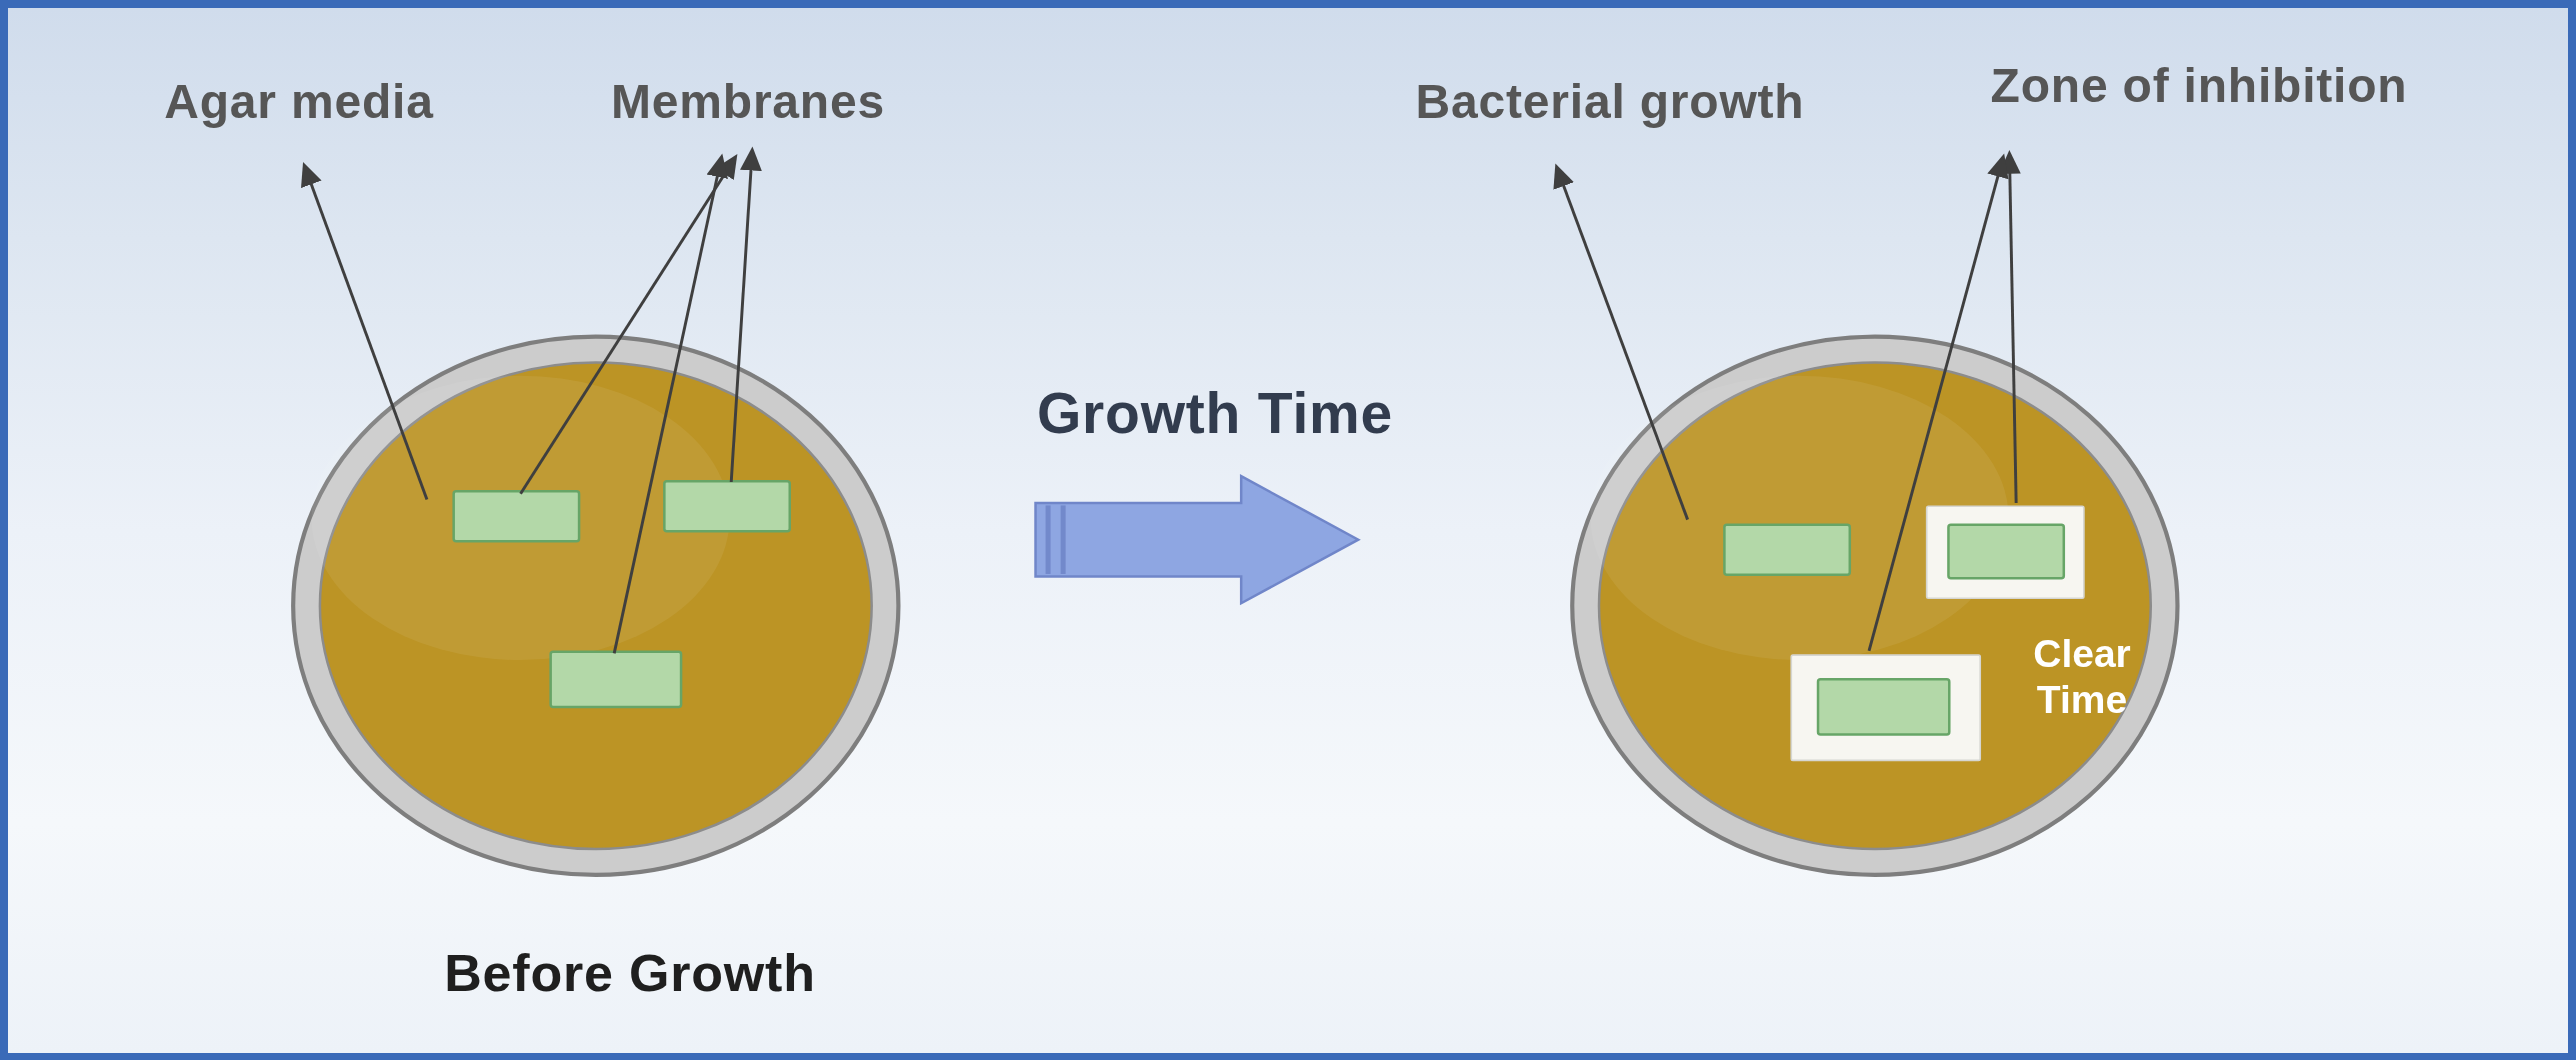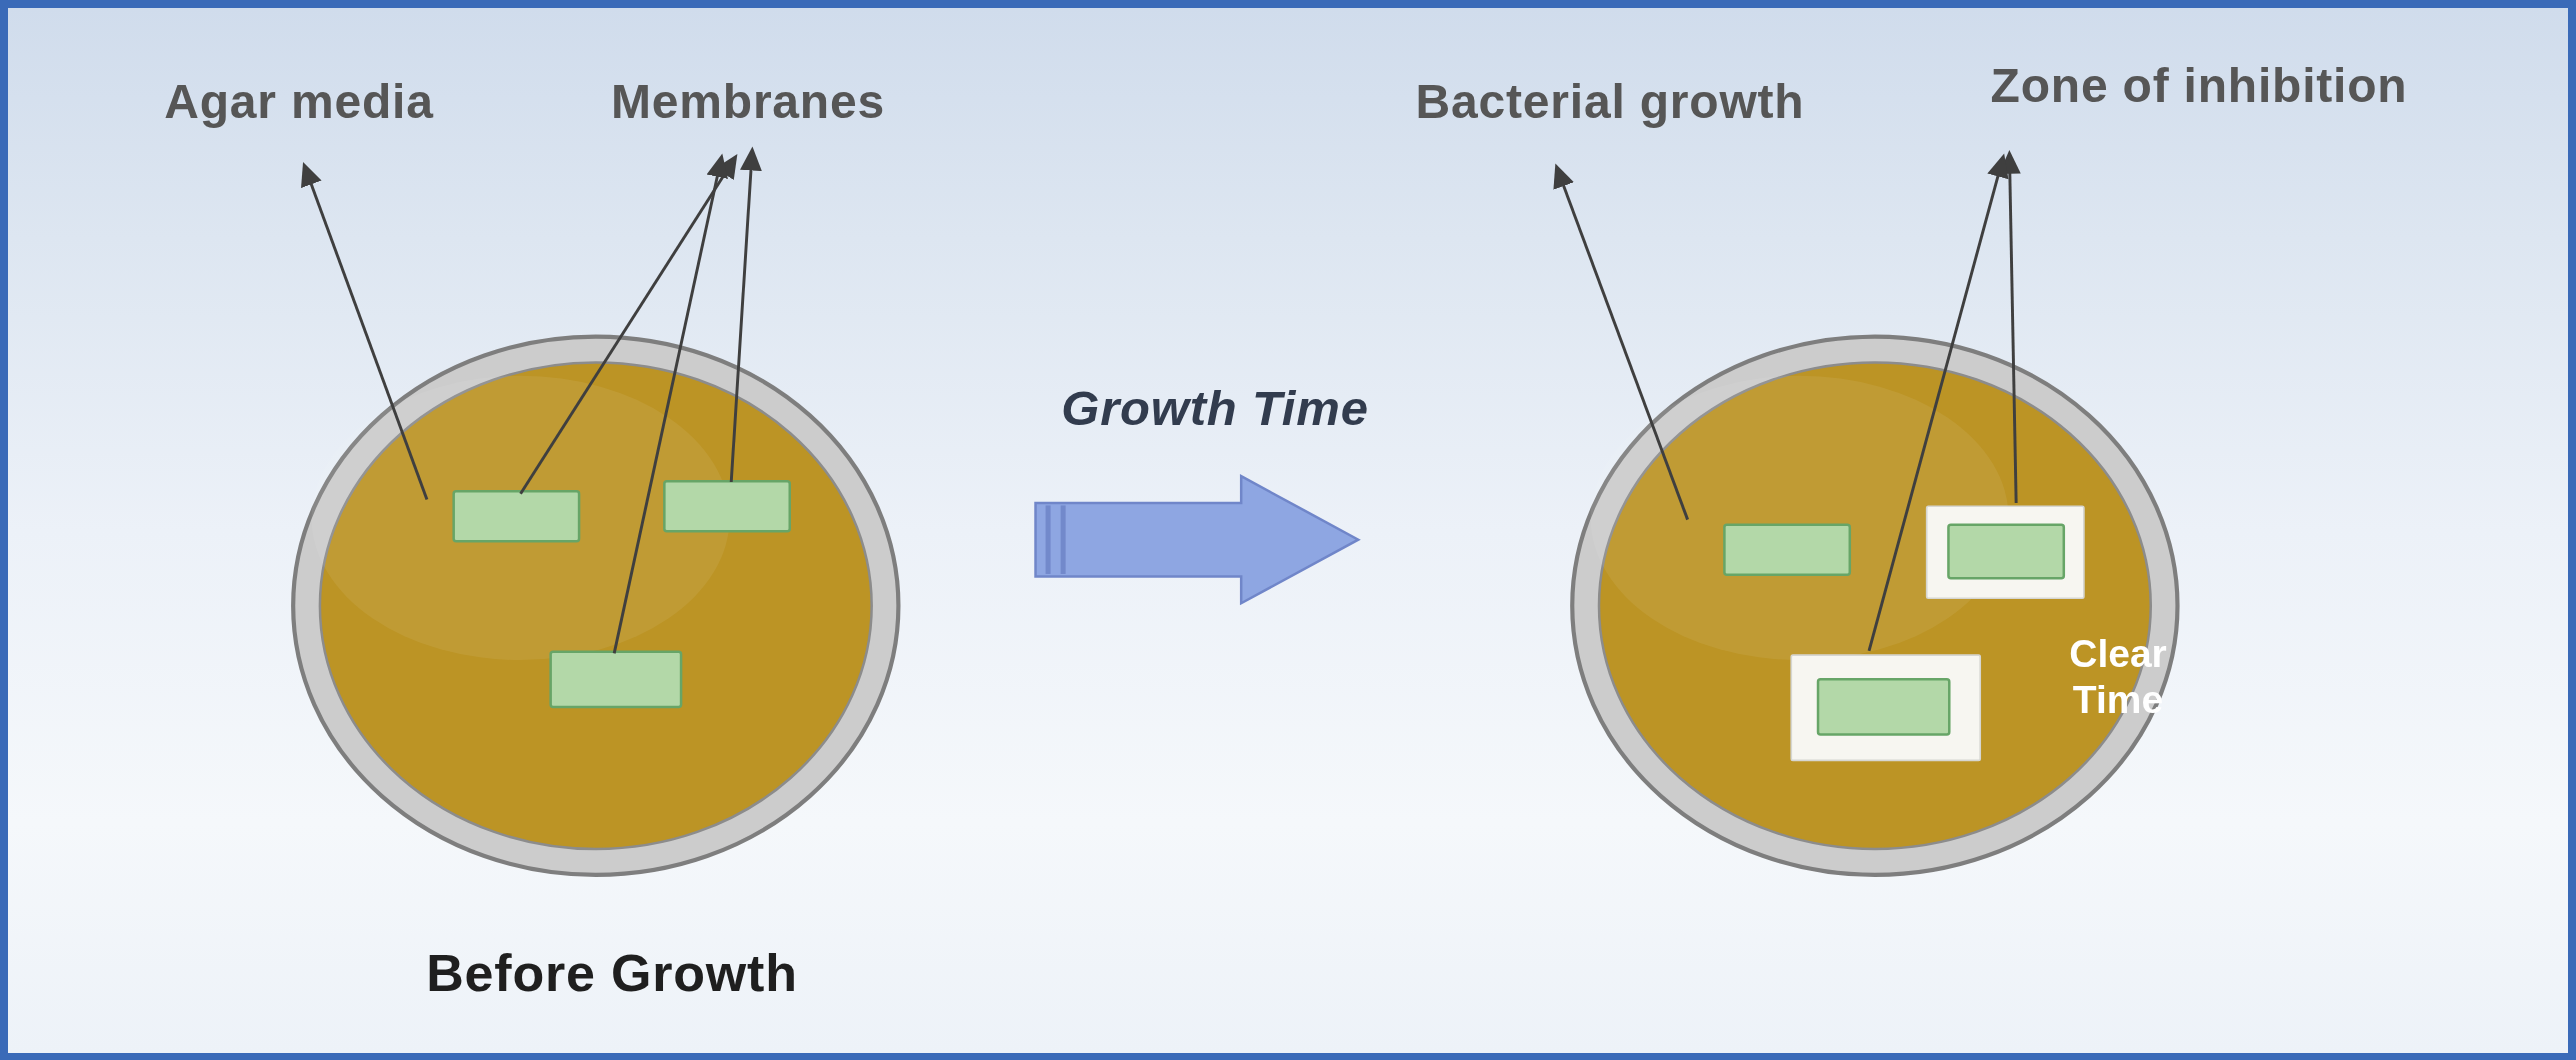--- a/index.html
+++ b/index.html
@@ -16,30 +16,29 @@
   }
   .stage svg { position: absolute; left: 0; top: 0; width: 100%; height: 100%; }
   .label {
     position: absolute;
     transform: translateX(-50%);
     white-space: nowrap;
     font-weight: 700;
   }
   .label.top { font-size: 48px; color: #565656; letter-spacing: 0.8px; }
   .label.caption { font-size: 52px; color: #1f1f1f; letter-spacing: 0.8px; }
-  .label.transition { font-size: 49px; color: #323c4e; letter-spacing: 0.8px; font-style: italic; }
+  .label.transition { font-size: 57px; color: #323c4e; letter-spacing: 0.8px; }
   .clear-zone-label {
     position: absolute;
     transform: translateX(-50%);
     font-size: 39px;
     font-weight: 700;
     color: #ffffff;
     line-height: 1.18;
     text-align: center;
-    margin-left: 36px;
   }
   .ann { stroke-width: 3.5; fill: none; }
   .membrane { stroke: #67a567; stroke-width: 3; }
   .clearzone { stroke: #d6d6d2; stroke-width: 2; }
 </style>
 </head>
 <body>
 
 <div class="stage">
 
@@ -89,21 +88,21 @@
     </g>
   </svg>
 
   <div class="label top" style="left:291px; top:66px">Agar media</div>
   <div class="label top" style="left:740px; top:66px">Membranes</div>
   <div class="label top" style="left:1602px; top:66px">Bacterial growth</div>
   <div class="label top" style="left:2191px; top:50px">Zone of inhibition</div>
 
   <div class="label transition" style="left:1207px; top:372px">Growth Time</div>
 
-  <div class="label caption" style="left:604px; top:935px">Before Growth</div>
+  <div class="label caption" style="left:622px; top:935px">Before Growth</div>
 
   <div class="clear-zone-label" style="left:2074px; top:623px">
     <div>Clear</div>
     <div>Time</div>
   </div>
 
 </div>
 
 
 </body></html>

